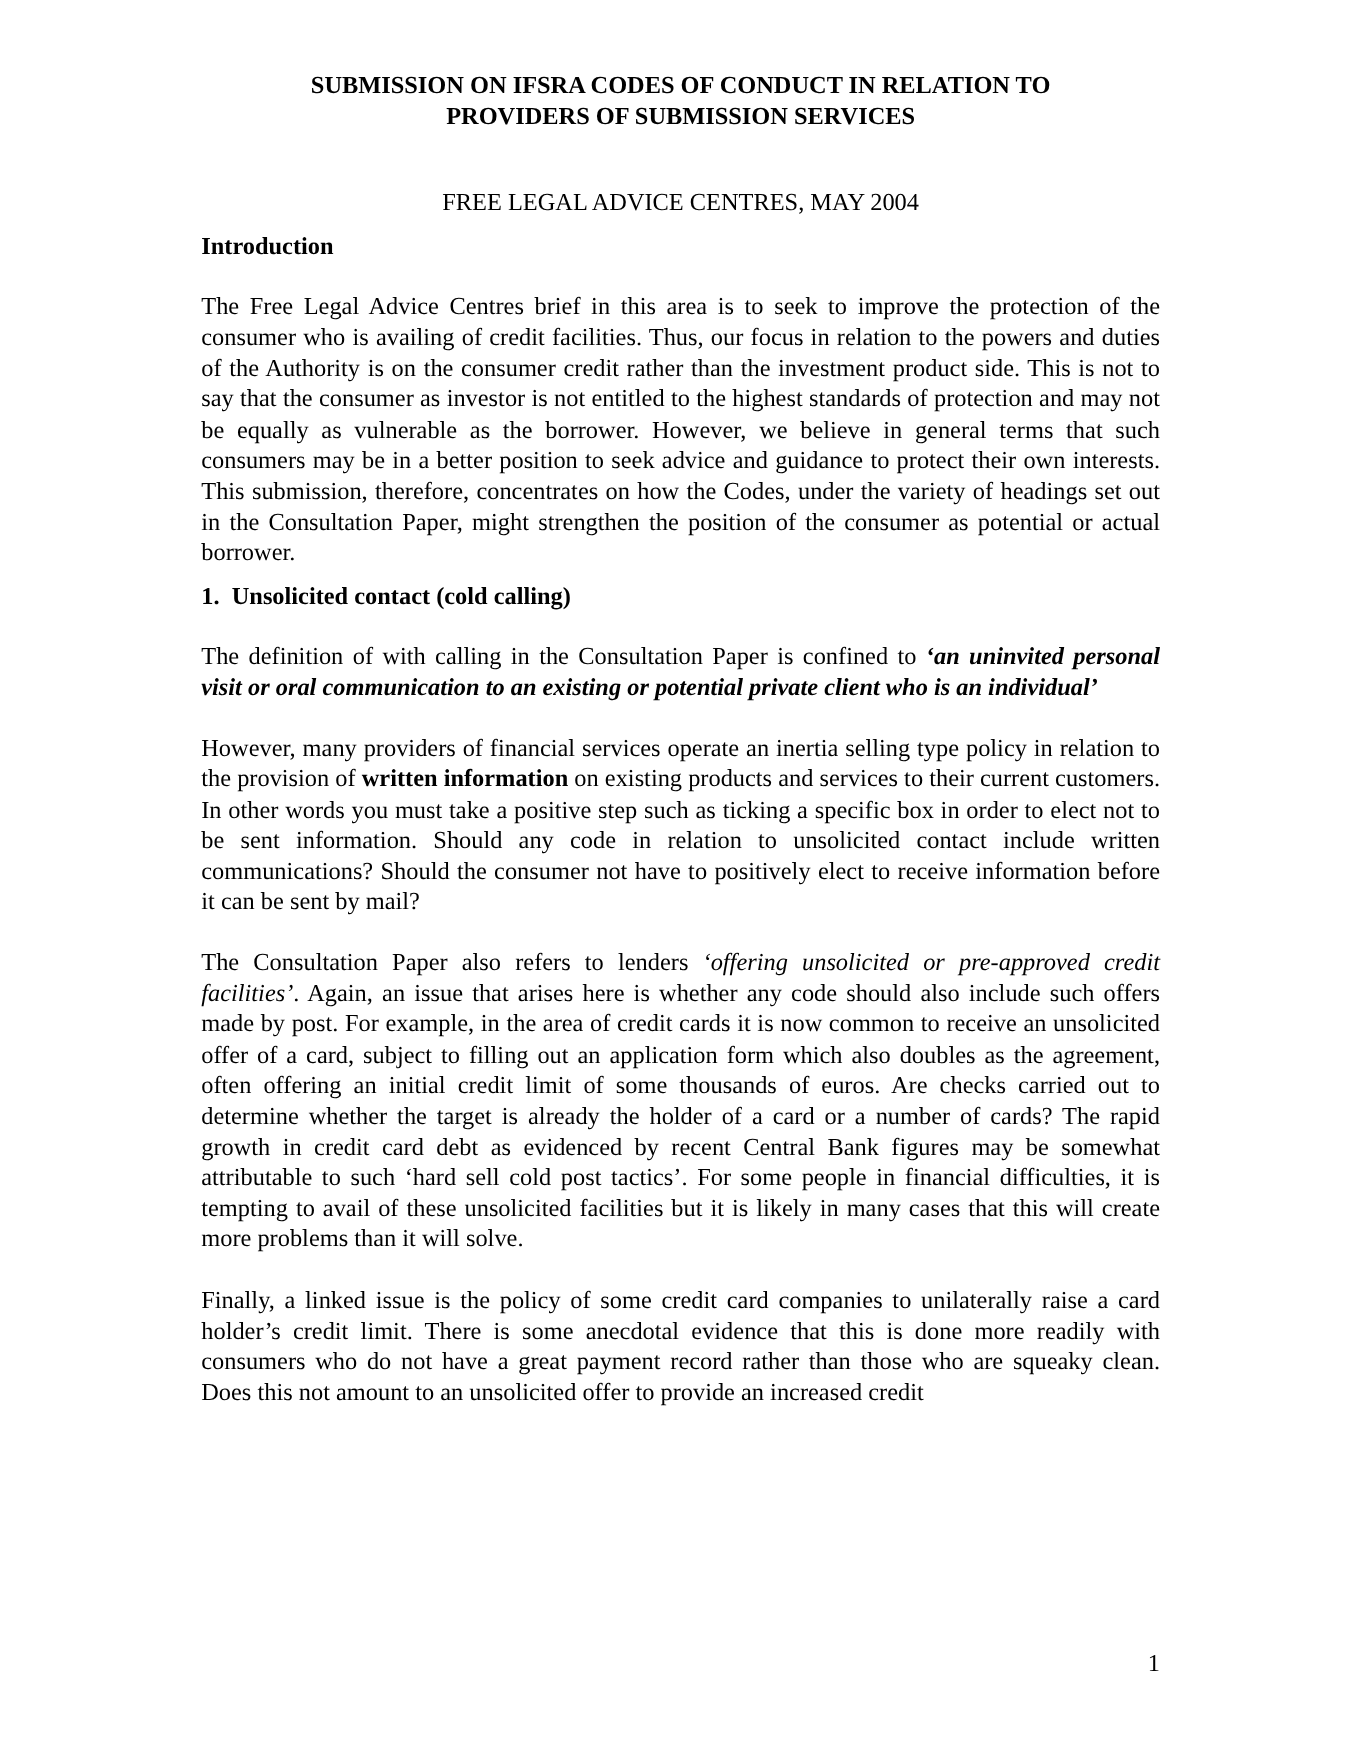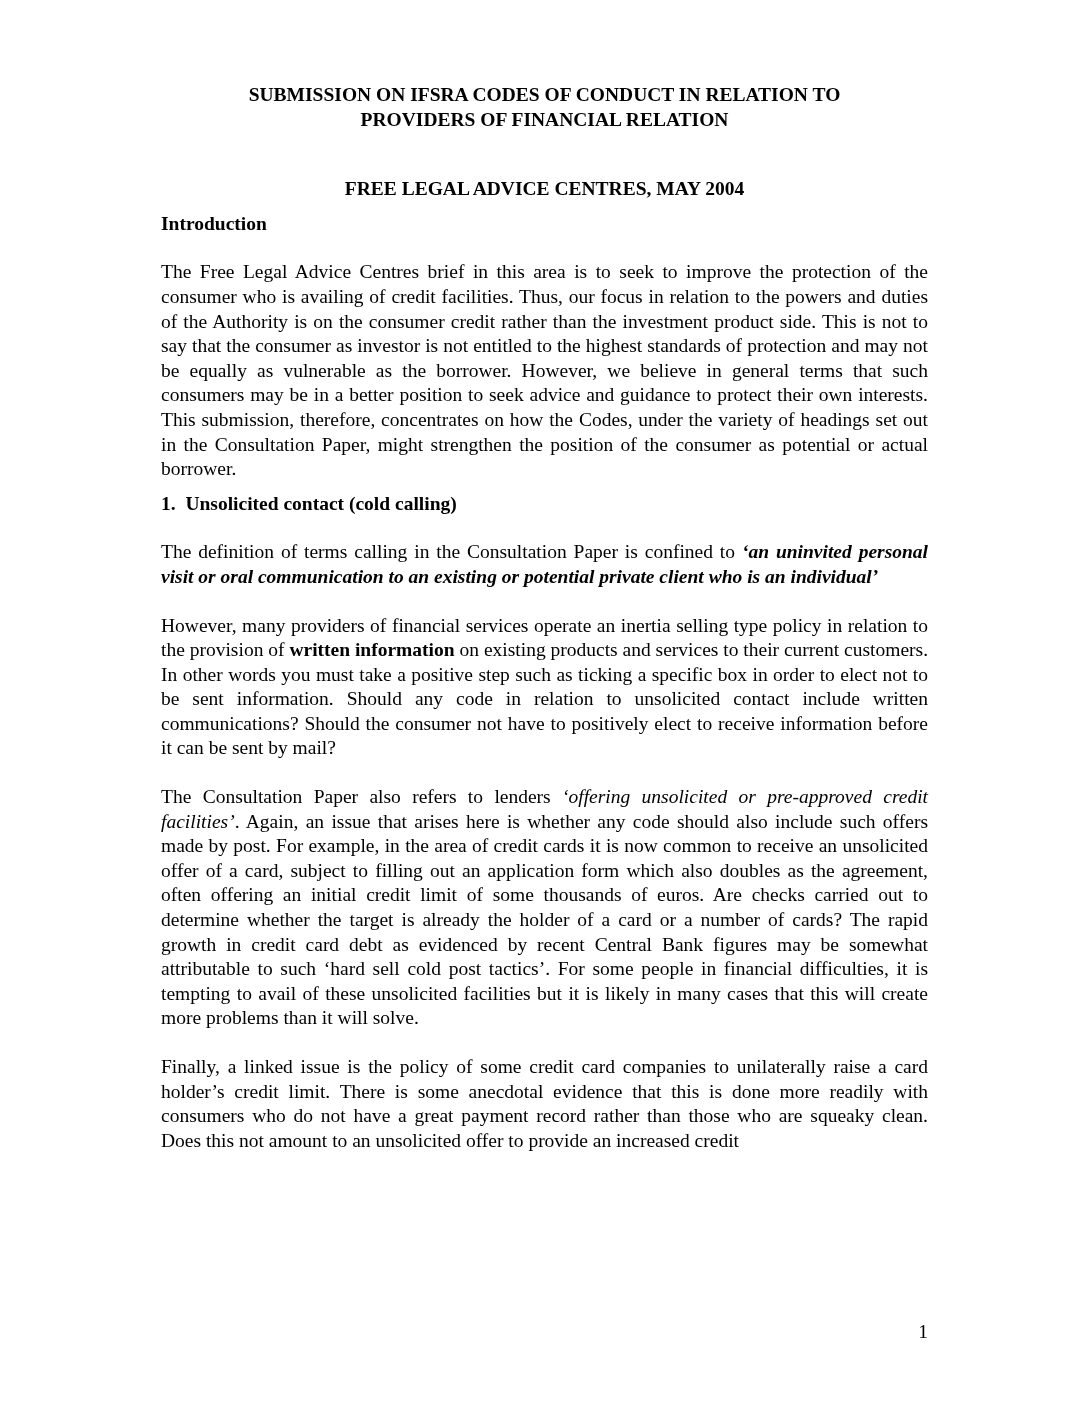--- a/index.html
+++ b/index.html
@@ -10,35 +10,35 @@
   body {
     width: 1088px;
     height: 1408px;
     overflow: hidden;
   }
   .page {
     position: relative;
     box-sizing: border-box;
     width: 1088px;
     height: 1408px;
-    padding: 83px 160px 0 161px;
+    padding: 57px 160px 0 161px;
     background: #ffffff;
     color: #000000;
     font-family: "Liberation Serif", "DejaVu Serif", serif;
     font-size: 19.5px;
     line-height: 24.6px;
     -webkit-font-smoothing: antialiased;
   }
   .title-block {
     text-align: center;
     font-weight: bold;
   }
   .subtitle {
     text-align: center;
-    font-weight: bold;
+    font-weight: normal;
     margin-top: 45px;
   }
   .heading {
     font-weight: bold;
     margin-top: 10px;
     white-space: pre-wrap;
   }
   p.body-para {
     margin: 24px 0 0 0;
     text-align: justify;
@@ -51,32 +51,32 @@
     font-size: 19.5px;
   }
 </style>
 </head>
 <body>
 
 <div class="page">
 
   <div class="title-block">
     <div>SUBMISSION ON IFSRA CODES OF CONDUCT IN RELATION TO</div>
-    <div>PROVIDERS OF FINANCIAL RELATION</div>
+    <div>PROVIDERS OF SUBMISSION SERVICES</div>
   </div>
 
   <div class="subtitle">FREE LEGAL ADVICE CENTRES, MAY 2004</div>
 
   <div class="heading">Introduction</div>
 
   <p class="body-para">The Free Legal Advice Centres brief in this area is to seek to improve the protection of the consumer who is availing of credit facilities. Thus, our focus in relation to the powers and duties of the Authority is on the consumer credit rather than the investment product side. This is not to say that the consumer as investor is not entitled to the highest standards of protection and may not be equally as vulnerable as the borrower. However, we believe in general terms that such consumers may be in a better position to seek advice and guidance to protect their own interests. This submission, therefore, concentrates on how the Codes, under the variety of headings set out in the Consultation Paper, might strengthen the position of the consumer as potential or actual borrower.</p>
 
   <div class="heading">1.  Unsolicited contact (cold calling)</div>
 
-  <p class="body-para"><span>The definition of terms calling in the Consultation Paper is confined to </span><span style="font-style: italic; font-weight: bold;">‘an uninvited personal visit or oral communication to an existing or potential private client who is an individual’</span></p>
+  <p class="body-para"><span>The definition of with calling in the Consultation Paper is confined to </span><span style="font-style: italic; font-weight: bold;">‘an uninvited personal visit or oral communication to an existing or potential private client who is an individual’</span></p>
 
   <p class="body-para"><span>However, many providers of financial services operate an inertia selling type policy in relation to the provision of </span><span style="font-weight: bold;">written information</span><span> on existing products and services to their current customers. In other words you must take a positive step such as ticking a specific box in order to elect not to be sent information. Should any code in relation to unsolicited contact include written communications? Should the consumer not have to positively elect to receive information before it can be sent by mail?</span></p>
 
   <p class="body-para"><span>The Consultation Paper also refers to lenders </span><span style="font-style: italic;">‘offering unsolicited or pre-approved credit facilities’</span><span>. Again, an issue that arises here is whether any code should also include such offers made by post. For example, in the area of credit cards it is now common to receive an unsolicited offer of a card, subject to filling out an application form which also doubles as the agreement, often offering an initial credit limit of some thousands of euros. Are checks carried out to determine whether the target is already the holder of a card or a number of cards? The rapid growth in credit card debt as evidenced by recent Central Bank figures may be somewhat attributable to such ‘hard sell cold post tactics’. For some people in financial difficulties, it is tempting to avail of these unsolicited facilities but it is likely in many cases that this will create more problems than it will solve.</span></p>
 
   <p class="body-para">Finally, a linked issue is the policy of some credit card companies to unilaterally raise a card holder’s credit limit. There is some anecdotal evidence that this is done more readily with consumers who do not have a great payment record rather than those who are squeaky clean. Does this not amount to an unsolicited offer to provide an increased credit</p>
 
   <div class="page-number">1</div>
 
 </div>

